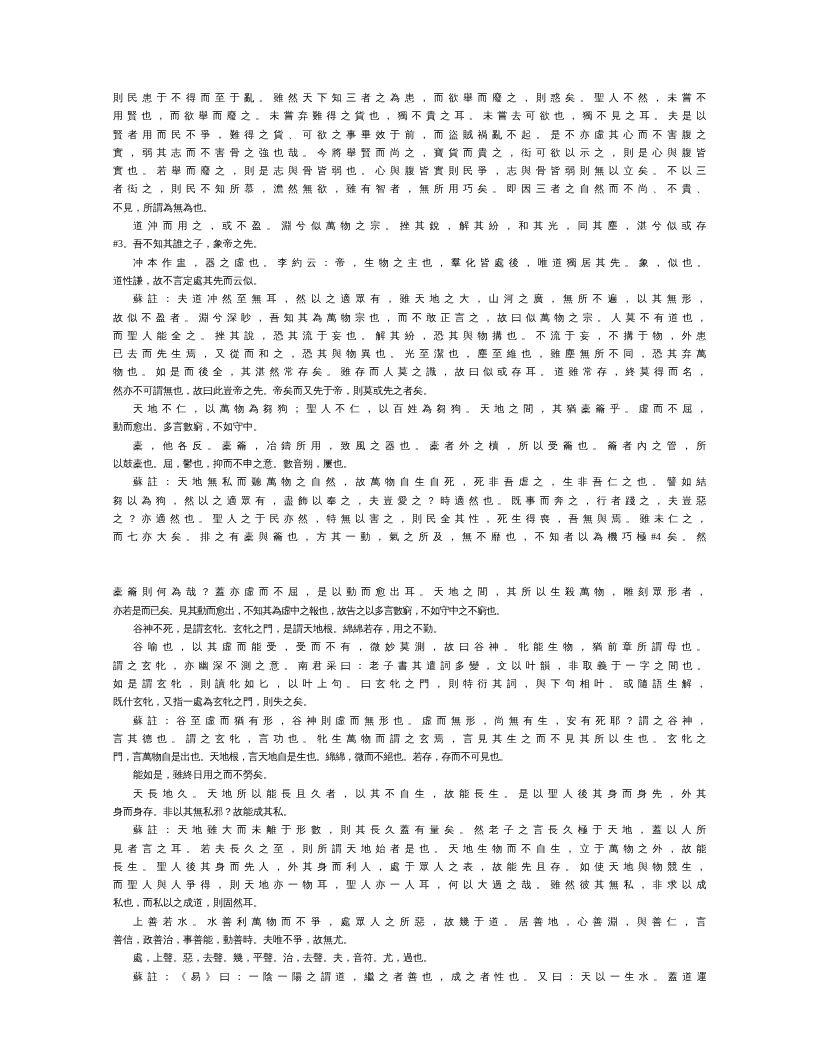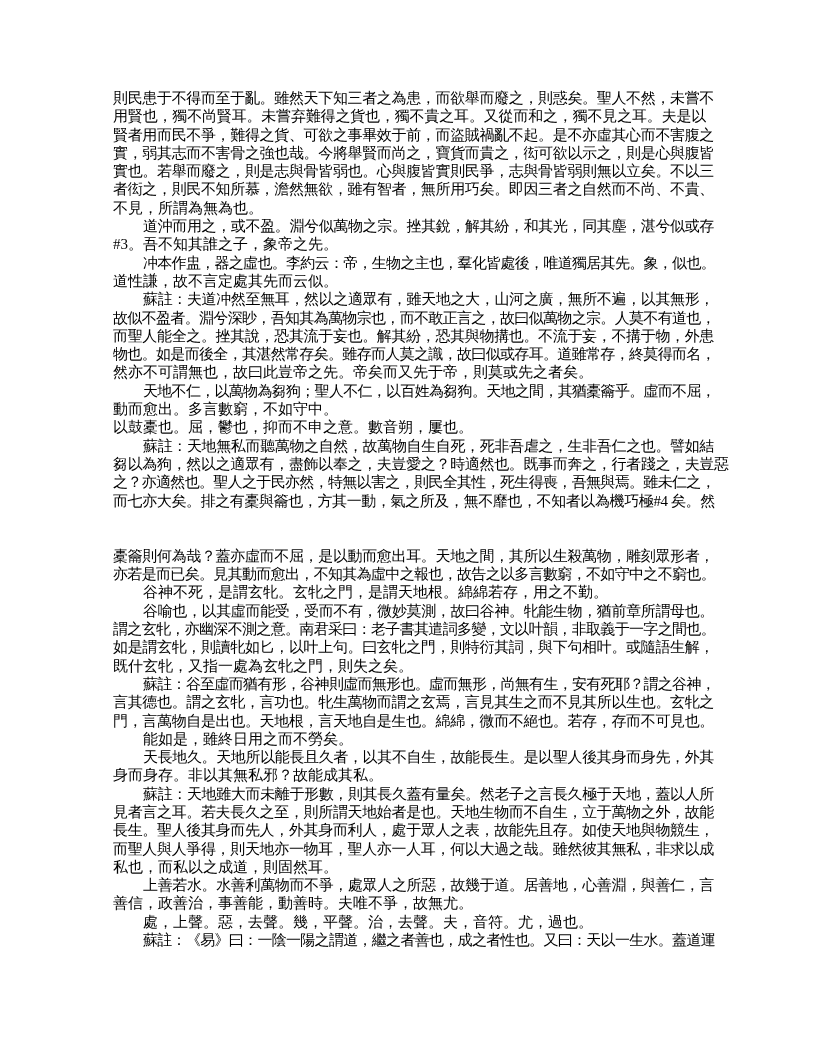--- a/index.html
+++ b/index.html
@@ -17,21 +17,21 @@
     width: 816px;
     height: 1056px;
     background: #ffffff;
   }
   .text-block {
     position: absolute;
     left: 113px;
     top: 89px;
     width: 593px;
     font-family: "Liberation Serif", "DejaVu Serif", serif;
-    font-size: 15px;
+    font-size: 10px;
     line-height: 18.3px;
     color: #000000;
   }
   .line {
     width: 100%;
     white-space: nowrap;
     text-align: justify;
     text-align-last: justify;
     text-justify: inter-character;
   }
@@ -42,37 +42,39 @@
   .line.indent {
     text-indent: 2em;
   }
 </style>
 </head>
 <body>
 
 <div class="page">
   <div class="text-block" id="text-block" style="color: rgb(0, 0, 0);">
       <div class="line" style="letter-spacing: -0.341px;">則民患于不得而至于亂。雖然天下知三者之為患，而欲舉而廢之，則惑矣。聖人不然，未嘗不</div>
-      <div class="line" style="letter-spacing: -0.341px;">用賢也，獨不尚賢耳。未嘗弃難得之貨也，獨不貴之耳。又從而和之，獨不見之耳。夫是以</div>
+      <div class="line" style="letter-spacing: -0.341px;">用賢也，而欲舉而廢之。未嘗弃難得之貨也，獨不貴之耳。未嘗去可欲也，獨不見之耳。夫是以</div>
       <div class="line" style="letter-spacing: -0.341px;">賢者用而民不爭，難得之貨、可欲之事畢效于前，而盜賊禍亂不起。是不亦虛其心而不害腹之</div>
       <div class="line" style="letter-spacing: -0.341px;">實，弱其志而不害骨之強也哉。今將舉賢而尚之，寶貨而貴之，衒可欲以示之，則是心與腹皆</div>
       <div class="line" style="letter-spacing: -0.341px;">實也。若舉而廢之，則是志與骨皆弱也。心與腹皆實則民爭，志與骨皆弱則無以立矣。不以三</div>
       <div class="line" style="letter-spacing: -0.341px;">者衒之，則民不知所慕，澹然無欲，雖有智者，無所用巧矣。即因三者之自然而不尚、不貴、</div>
       <div class="line para-end">不見，所謂為無為也。</div>
       <div class="line indent" style="letter-spacing: -0.359px;">道沖而用之，或不盈。淵兮似萬物之宗。挫其銳，解其紛，和其光，同其塵，湛兮似或存</div>
       <div class="line para-end">#3。吾不知其誰之子，象帝之先。</div>
       <div class="line indent" style="letter-spacing: -0.7px;">冲本作盅，器之虛也。李約云：帝，生物之主也，羣化皆處後，唯道獨居其先。象，似也。</div>
       <div class="line para-end">道性謙，故不言定處其先而云似。</div>
       <div class="line indent" style="letter-spacing: -0.359px;">蘇註：夫道冲然至無耳，然以之適眾有，雖天地之大，山河之廣，無所不遍，以其無形，</div>
       <div class="line" style="letter-spacing: -0.667px;">故似不盈者。淵兮深眇，吾知其為萬物宗也，而不敢正言之，故曰似萬物之宗。人莫不有道也，</div>
       <div class="line" style="letter-spacing: -0.341px;">而聖人能全之。挫其說，恐其流于妄也。解其紛，恐其與物搆也。不流于妄，不搆于物，外患</div>
+      <div class="line" style="letter-spacing: -0.341px;">已去而先生焉，又從而和之，恐其與物異也。光至潔也，塵至維也，雖塵無所不同，恐其弃萬</div>
       <div class="line" style="letter-spacing: -0.667px;">物也。如是而後全，其湛然常存矣。雖存而人莫之識，故曰似或存耳。道雖常存，終莫得而名，</div>
       <div class="line para-end">然亦不可謂無也，故曰此豈帝之先。帝矣而又先于帝，則莫或先之者矣。</div>
       <div class="line indent" style="letter-spacing: -0.7px;">天地不仁，以萬物為芻狗；聖人不仁，以百姓為芻狗。天地之間，其猶橐籥乎。虛而不屈，</div>
       <div class="line para-end">動而愈出。多言數窮，不如守中。</div>
+      <div class="line indent" style="letter-spacing: -0.359px;">橐，他各反。橐籥，冶鑄所用，致風之器也。橐者外之櫝，所以受籥也。籥者內之管，所</div>
       <div class="line para-end">以鼓橐也。屈，鬱也，抑而不申之意。數音朔，屢也。</div>
       <div class="line indent" style="letter-spacing: -0.359px;">蘇註：天地無私而聽萬物之自然，故萬物自生自死，死非吾虐之，生非吾仁之也。譬如結</div>
       <div class="line" style="letter-spacing: -0.341px;">芻以為狗，然以之適眾有，盡飾以奉之，夫豈愛之？時適然也。既事而奔之，行者踐之，夫豈惡</div>
       <div class="line" style="letter-spacing: -0.667px;">之？亦適然也。聖人之于民亦然，特無以害之，則民全其性，死生得喪，吾無與焉。雖未仁之，</div>
       <div class="line" style="letter-spacing: -0.395px;">而七亦大矣。排之有橐與籥也，方其一動，氣之所及，無不靡也，不知者以為機巧極#4 矣。然</div>
       <div class="line" style="letter-spacing: -0.341px; margin-top: 37px;">橐籥則何為哉？蓋亦虛而不屈，是以動而愈出耳。天地之間，其所以生殺萬物，雕刻眾形者，</div>
       <div class="line para-end" style="letter-spacing: -0.667px;">亦若是而已矣。見其動而愈出，不知其為虛中之報也，故告之以多言數窮，不如守中之不窮也。</div>
       <div class="line indent para-end">谷神不死，是謂玄牝。玄牝之門，是謂天地根。綿綿若存，用之不勤。</div>
       <div class="line indent" style="letter-spacing: -0.359px; font-family: Liberation Serif, serif;">谷喻也，以其虛而能受，受而不有，微妙莫測，故曰谷神。牝能生物，猶前章所謂母也。</div>
       <div class="line" style="letter-spacing: -0.667px;">謂之玄牝，亦幽深不測之意。南君采曰：老子書其遣詞多變，文以叶韻，非取義于一字之間也。</div>

